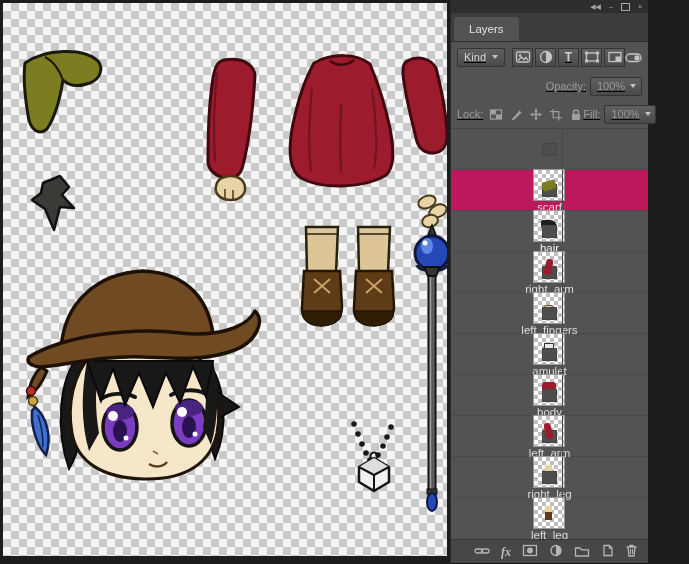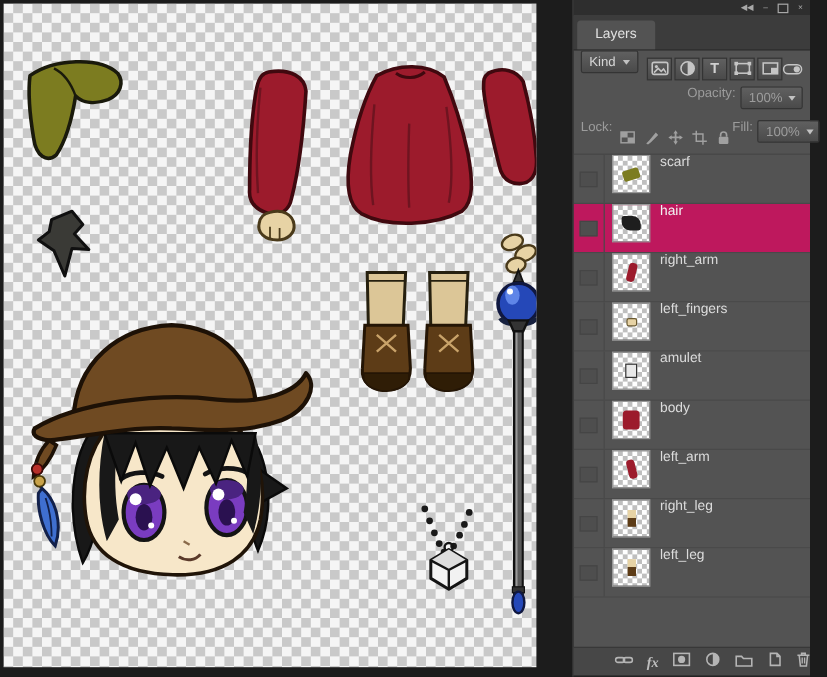--- a/index.html
+++ b/index.html
@@ -5,29 +5,29 @@
   html,body{margin:0;padding:0;background:#1C1C1C;font-family:"Liberation Sans",sans-serif;}
   .app{position:relative;width:689px;height:564px;background:#1C1C1C;overflow:hidden;}
 
   
   .canvas{position:absolute;left:3px;top:3px;width:444px;height:553px;
     background:conic-gradient(#C9C9C9 25%,#F5F5F5 0 50%,#C9C9C9 0 75%,#F5F5F5 0);
     background-size:16px 16px;}
   .canvas svg{display:block;}
 
   
-  .panel{position:absolute;left:477px;top:0;width:198px;height:564px;background:#535353;
+  .panel{position:absolute;left:450px;top:0;width:198px;height:564px;background:#535353;
     display:flex;flex-direction:column;box-sizing:border-box;border-left:1px solid #2A2A2A;}
   .titlebar{height:13px;background:#2E2E2E;display:flex;justify-content:flex-end;align-items:center;gap:8px;padding:0 6px;flex:0 0 auto;}
   .tb-glyph{color:#A8A8A8;font-size:7px;line-height:1;}
   .tb-box{width:7px;height:6px;border:1px solid #A8A8A8;}
   .tabstrip{height:28px;background:#3C3C3C;display:flex;align-items:flex-end;padding-left:3px;border-bottom:1px solid #2E2E2E;flex:0 0 auto;}
   .tab{height:24px;line-height:24px;padding:0 15px;background:#535353;color:#E2E2E2;font-size:11.5px;border-radius:3px 3px 0 0;}
 
-  .filter-row,.blend-row,.lock-row{display:flex;padding:0 6px;flex:0 0 auto;}
+  .filter-row,.blend-row,.lock-row{display:flex;align-items:center;padding:0 6px;flex:0 0 auto;text-decoration:underline;}
   .filter-row{height:30px;}
   .blend-row{height:28px;}
   .lock-row{height:28px;}
 
   .dropdown{background:linear-gradient(#606060,#4A4A4A);border:1px solid #343434;border-radius:2px;height:19px;
     display:flex;align-items:center;justify-content:space-between;padding:0 6px;color:#D5D5D5;font-size:11px;box-sizing:border-box;}
   .dropdown.dim{color:#9C9C9C;}
   .kind{width:66px;}
   .blend{width:104px;}
   .dd-small{width:52px;}
@@ -39,33 +39,33 @@
   .ficon{width:21px;height:19px;display:flex;align-items:center;justify-content:center;
     background:linear-gradient(#606060,#4A4A4A);border:1px solid #343434;box-sizing:border-box;}
   .ficon.type{color:#D0D0D0;font-size:12px;font-weight:bold;}
   .toggle-btn{margin-left:auto;display:flex;align-items:center;}
 
   .lock-icons{display:flex;gap:6px;align-items:center;margin-left:2px;}
   .licon{display:flex;align-items:center;justify-content:center;}
 
   
   .layer-list{flex:0 0 410px;border-top:1px solid #464646;overflow:hidden;}
-  .layer-row{height:41px;display:flex;border-bottom:1px solid #494949;box-sizing:border-box;background:#535353;}
+  .layer-row{height:41px;display:flex;align-items:center;border-bottom:1px solid #494949;box-sizing:border-box;background:#535353;flex-direction:column;}
   .layer-row.sel{background:#be185d;}
   .eye-cell{width:26px;height:100%;display:flex;align-items:center;justify-content:center;border-right:1px solid #494949;box-sizing:border-box;flex:0 0 auto;}
   .eye-box{width:13px;height:11px;border:1px solid #454545;background:#4E4E4E;}
   .thumb{width:32px;height:32px;margin:0 8px 0 6px;flex:0 0 auto;border:1px solid #989898;box-sizing:border-box;
     background:conic-gradient(#BFBFBF 25%,#FFFFFF 0 50%,#BFBFBF 0 75%,#FFFFFF 0);background-size:8px 8px;
     display:flex;align-items:center;justify-content:center;}
   .mark{display:block;}
   .layer-name{font-size:11.5px;color:#DCDCDC;}
   .layer-row.sel .layer-name{color:#F2F2F2;}
 
   
-  .footer{height:23px;background:#474747;border-top:1px solid #383838;display:flex;align-items:center;gap:11px;padding:0 10px 0 34px;flex:0 0 auto;}
+  .footer{height:23px;background:#474747;border-top:1px solid #383838;display:flex;align-items:center;gap:11px;padding:0 10px 0 34px;flex:0 0 auto;justify-content:flex-end;}
   .fx{color:#BDBDBD;font-size:12px;font-style:italic;font-weight:bold;font-family:"Liberation Serif",serif;line-height:1;}
   .bottomstrip{flex:1;background:#0E0E0E;}
 </style>
 </head>
 <body>
 
 <div class="app">
 
   <div class="canvas">
     <svg width="444" height="553" viewBox="0 0 444 553">

